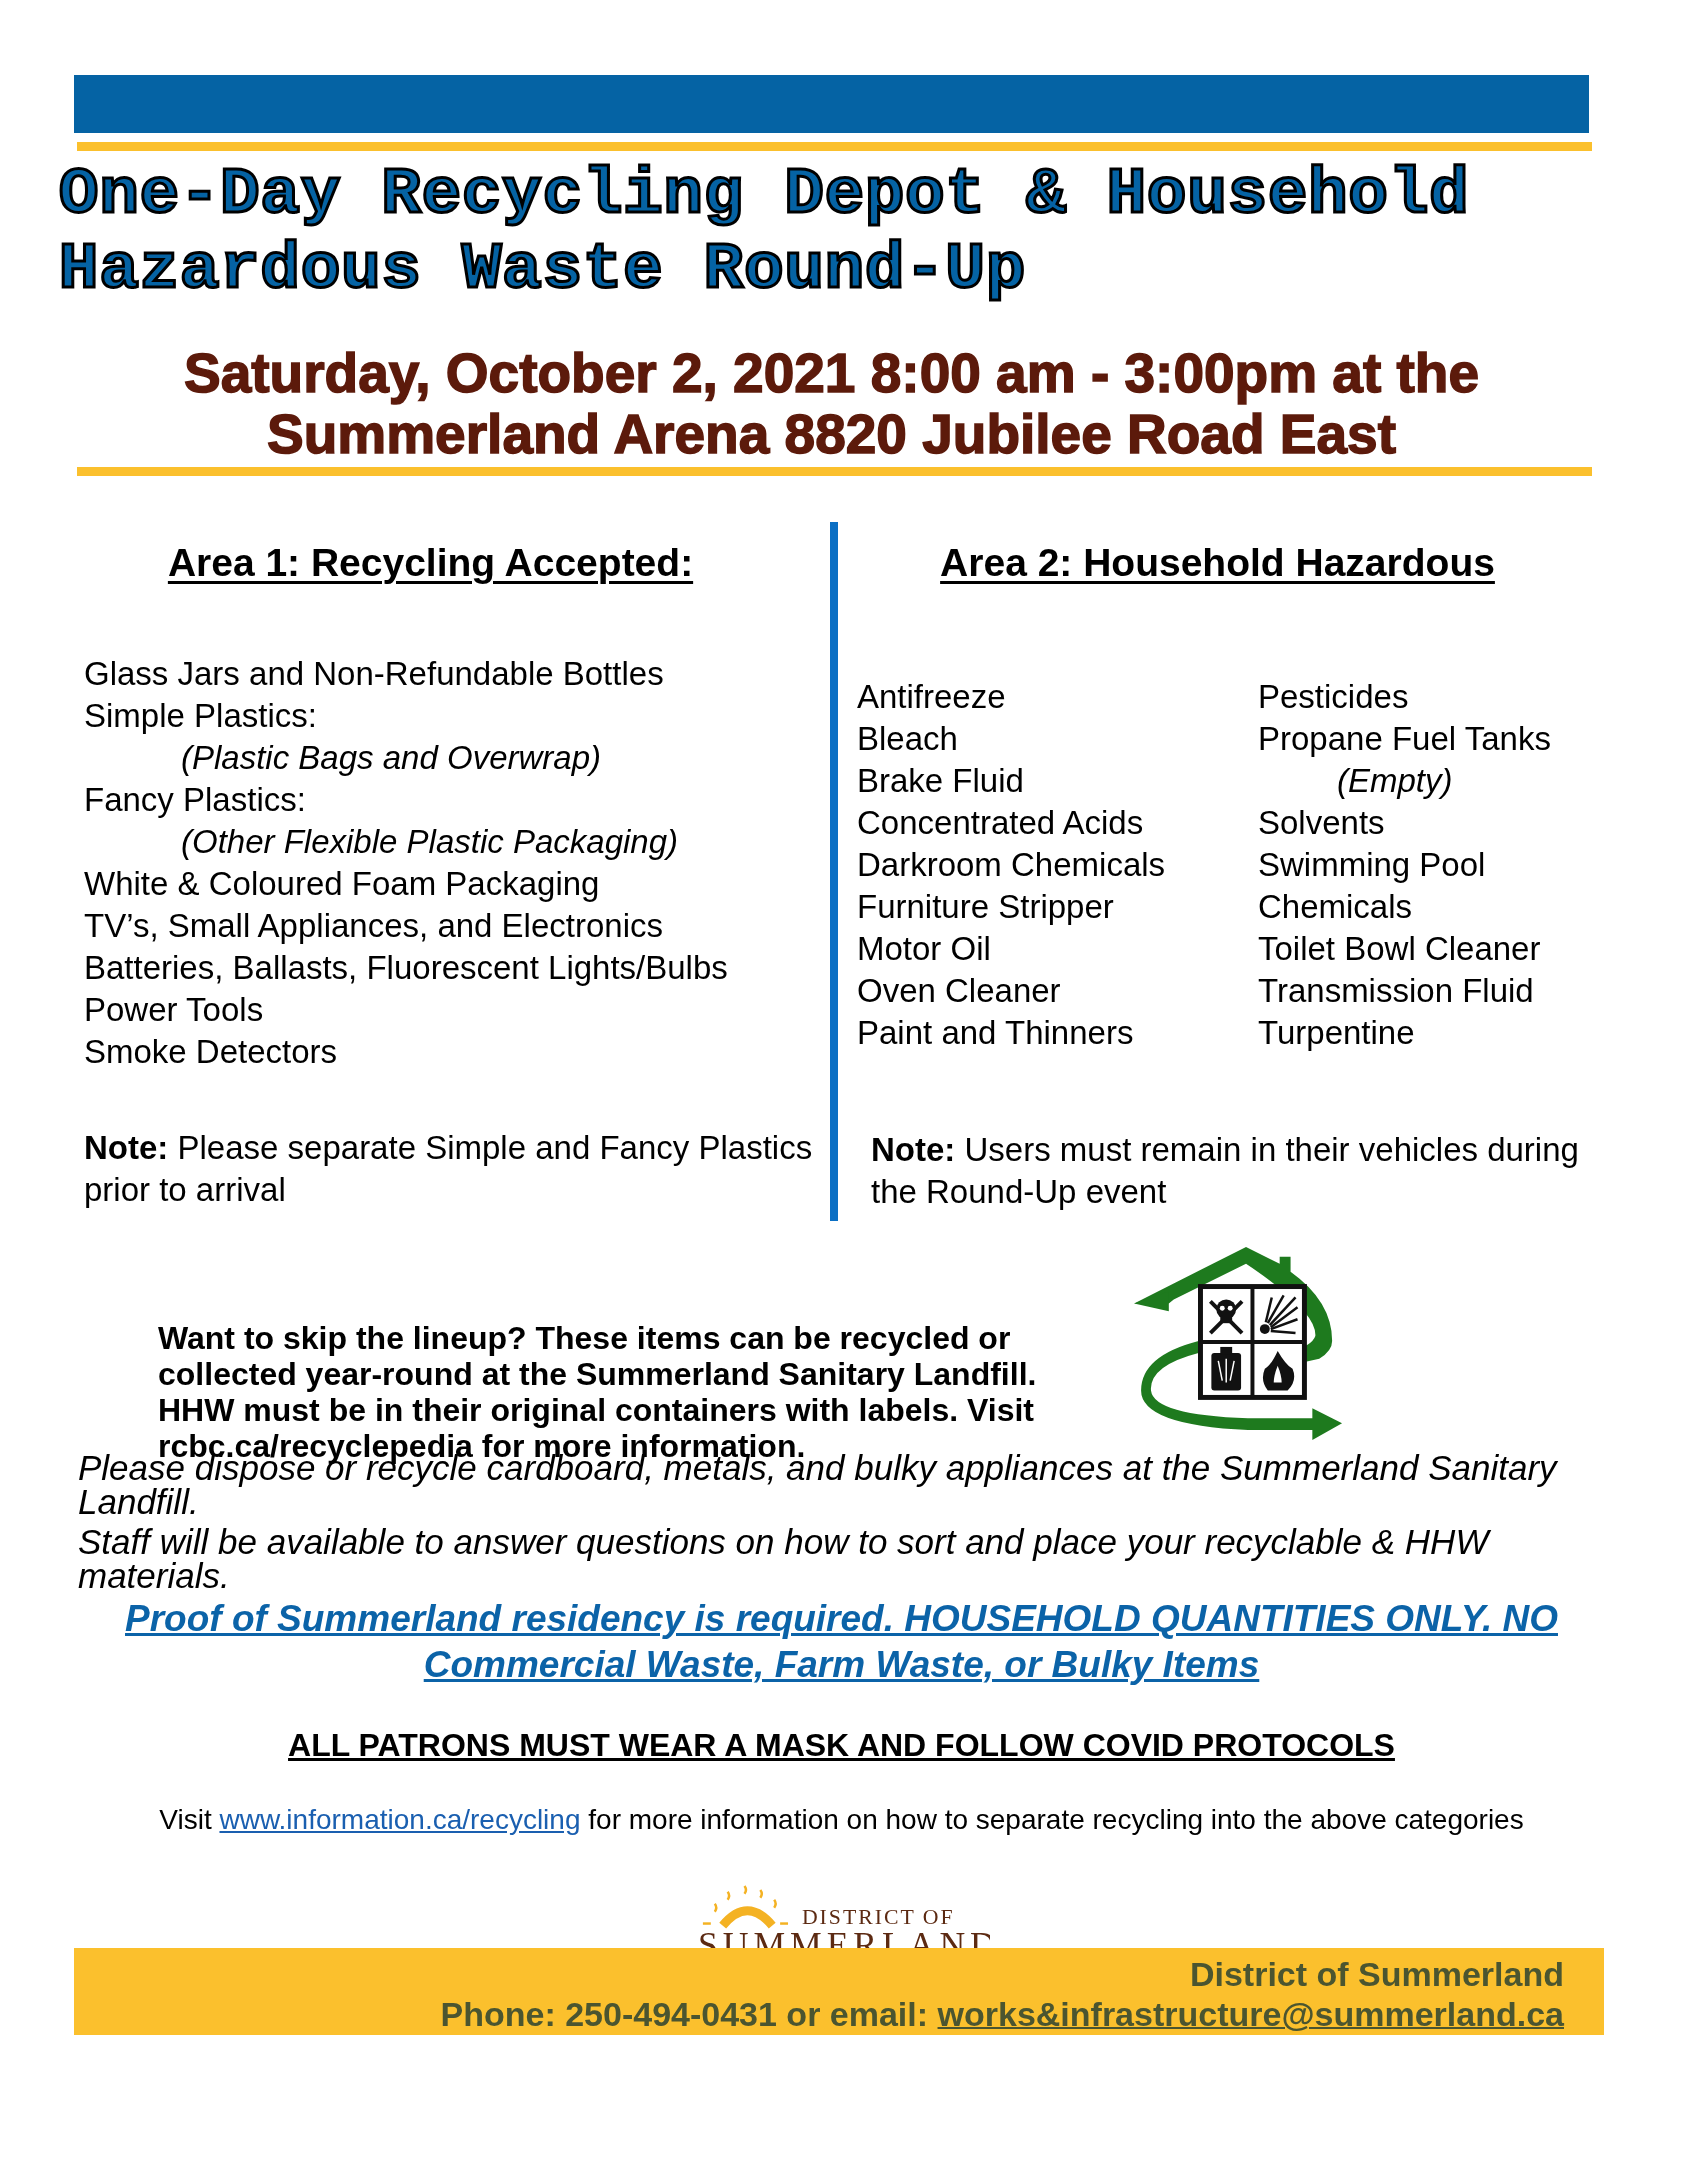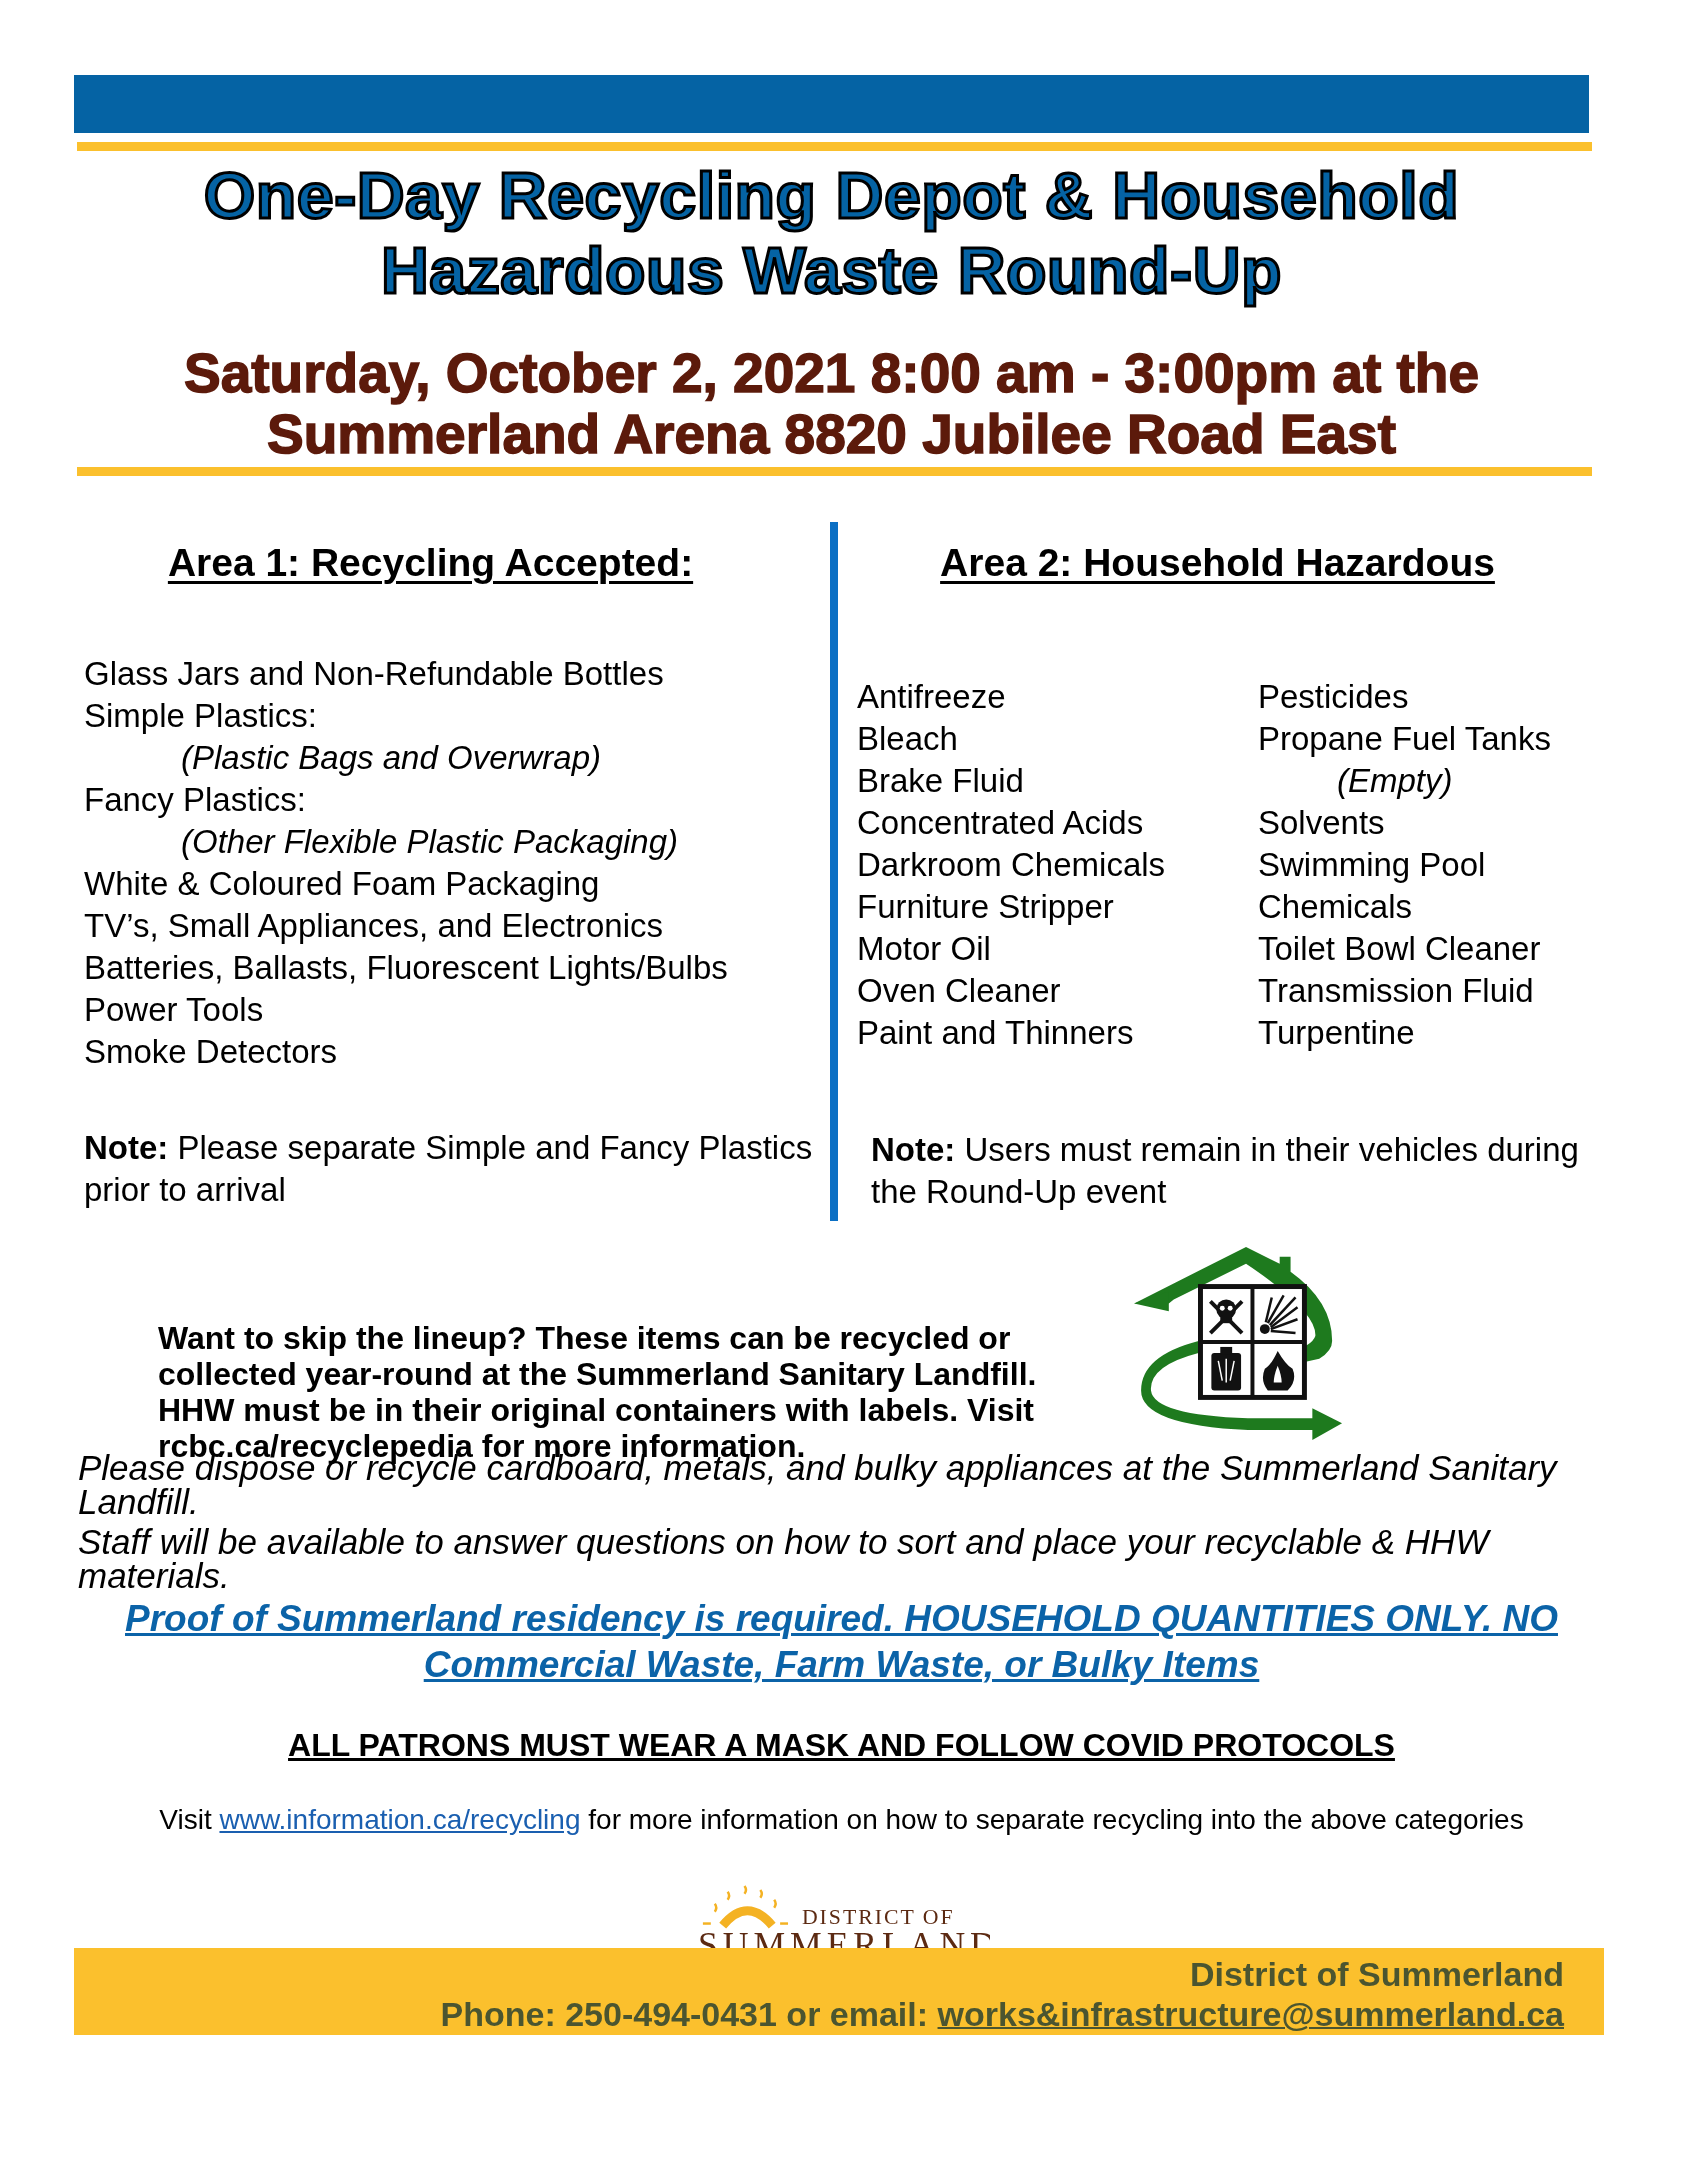--- a/index.html
+++ b/index.html
@@ -1,22 +1,22 @@
 <!DOCTYPE html>
 <html><head>
 <meta charset="utf-8">
 <style>
   html, body { margin: 0; padding: 0; }
   body { width: 1683px; height: 2178px; background: #ffffff; position: relative; overflow: hidden;
          font-family: "Liberation Sans", sans-serif; color: #000; }
   .abs { position: absolute; }
   #blue-bar { left: 74px; top: 75px; width: 1515px; height: 58px; }
   .gold-rule { left: 77px; width: 1515px; height: 9px; }
-  #title { left: 74px; top: 158px; width: 1515px; text-align: center;
-           font-family: Liberation Sans, sans-serif; font-weight: 900; font-size: 65px; line-height: 75px;
+  #title { left: 74px; top: 158px; width: 1515px; text-align: left;
+           font-family: Liberation Mono, monospace; font-weight: 900; font-size: 65px; line-height: 75px;
            -webkit-text-stroke: 3px #000; letter-spacing: 0.5px; }
   #title div { transform: scaleX(1.02); }
   #date { left: 74px; top: 343px; width: 1515px; text-align: center; font-weight: 900; font-size: 55px; line-height: 61px;
           -webkit-text-stroke: 1.5px currentColor; }
   #divider { left: 830px; top: 522px; width: 8px; height: 699px; }
   .area-head { text-align: center; font-family: "Liberation Sans", sans-serif; font-weight: bold; font-size: 39px;
                line-height: 59px; text-decoration: underline; text-decoration-thickness: 3px; text-underline-offset: 5px; }
   #area1-head { left: 84px; top: 533px; width: 693px; }
   #area2-head { left: 851px; top: 533px; width: 733px; }
   .list { font-size: 33px; line-height: 42px; }

